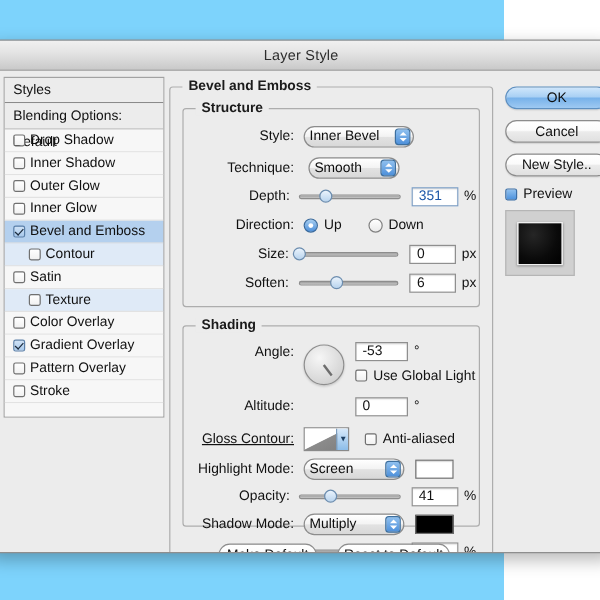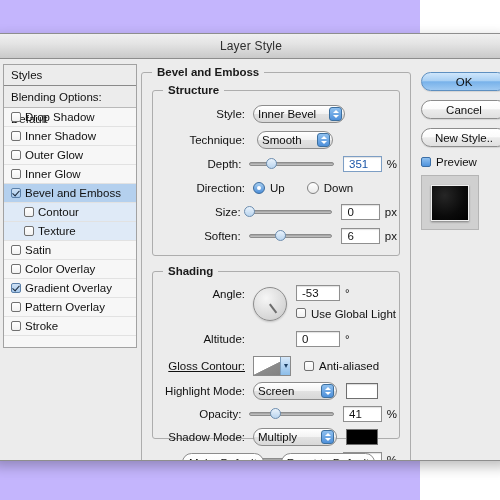--- a/index.html
+++ b/index.html
@@ -2,21 +2,21 @@
 <html><head>
 <meta charset="utf-8">
 <style>
   html,body{margin:0;padding:0;}
   body{
     width:500px;height:500px;overflow:hidden;
     background:#ffffff;
     font-family:"Liberation Sans", sans-serif;
     -webkit-font-smoothing:antialiased;
   }
-  #root{position:relative;width:420px;height:500px;background:#c4b5fd;}
+  #root{position:relative;width:420px;height:500px;background:#7dd3fc;}
 
   
   .window{
     position:absolute;left:-8px;top:33px;width:516px;height:426px;
     background:#ededed;
     border:1px solid #8e8e8e;
     border-radius:6px 6px 0 0;
     box-shadow:0 5px 14px rgba(0,0,0,0.28);
     overflow:hidden;
   }
@@ -276,27 +276,27 @@
               <span class="lbl">Inner Glow</span>
             </div>
             <div class="style-row selected">
               <span class="cb on"></span>
               <span class="lbl">Bevel and Emboss</span>
             </div>
             <div class="style-row sub">
               <span class="cb"></span>
               <span class="lbl">Contour</span>
             </div>
+            <div class="style-row">
+              <span class="cb"></span>
+              <span class="lbl">Satin</span>
+            </div>
             <div class="style-row sub">
               <span class="cb"></span>
               <span class="lbl">Texture</span>
-            </div>
-            <div class="style-row">
-              <span class="cb"></span>
-              <span class="lbl">Satin</span>
             </div>
             <div class="style-row">
               <span class="cb"></span>
               <span class="lbl">Color Overlay</span>
             </div>
             <div class="style-row">
               <span class="cb on"></span>
               <span class="lbl">Gradient Overlay</span>
             </div>
             <div class="style-row">

